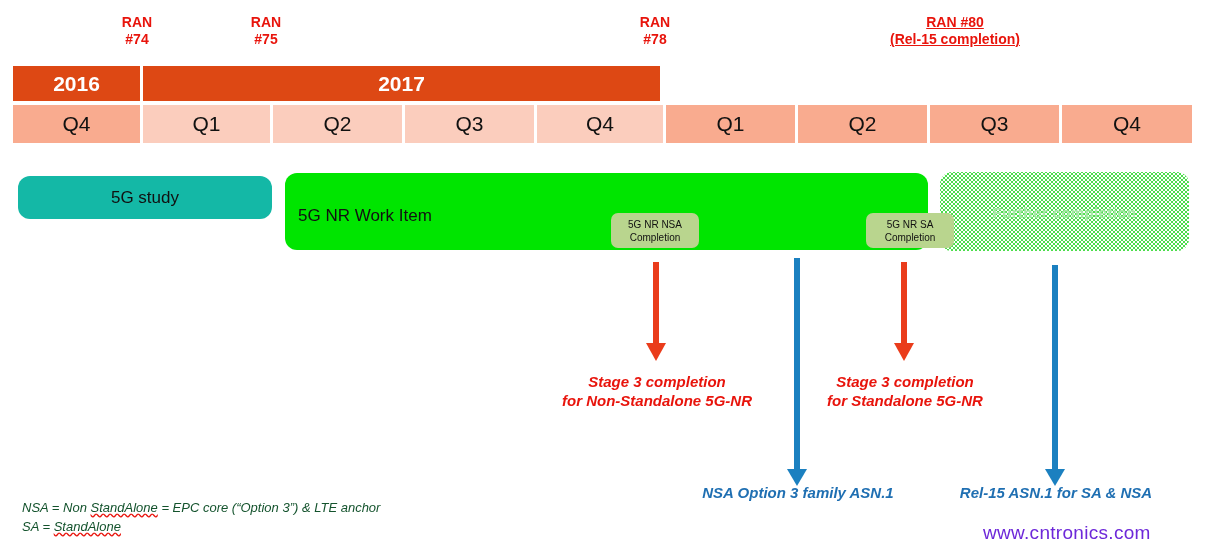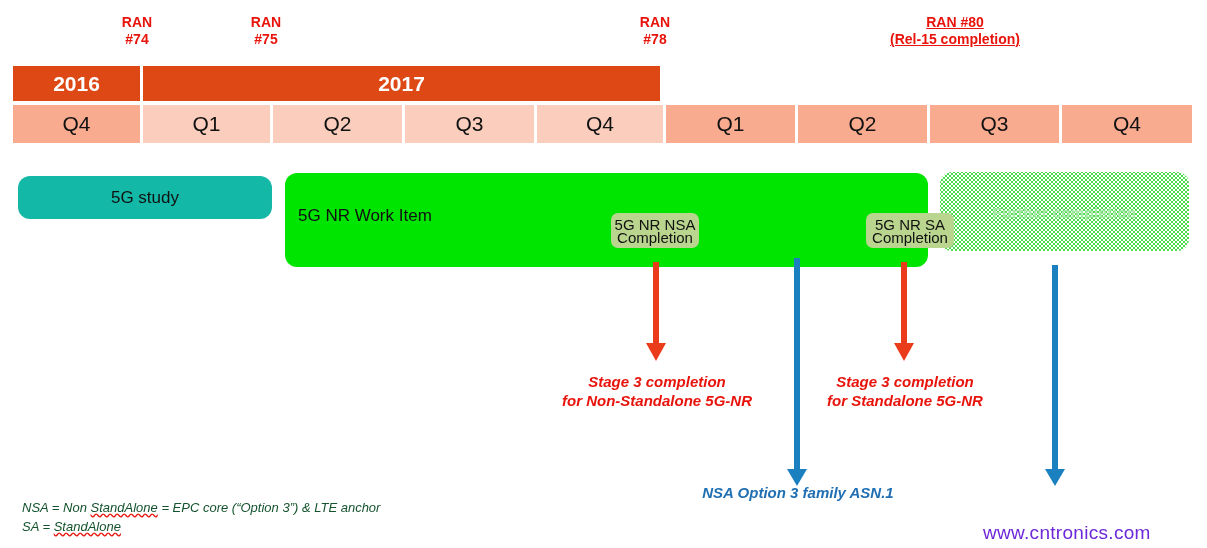--- a/index.html
+++ b/index.html
@@ -34,21 +34,21 @@
   .q-light{background:#fbcdbd;}
 
   
   .bar{position:absolute;border-radius:12px;box-sizing:border-box;}
   .bar-study{
     left:18px;top:176px;width:254px;height:43px;background:#14b8a6;
     display:flex;align-items:center;justify-content:center;
     font-size:17px;color:#111111;
   }
   .bar-wi{
-    left:285px;top:173px;width:643px;height:94px;background:#00e500;
+    left:285px;top:173px;width:643px;height:77px;background:#00e500;
   }
   .bar-wi .wi-text{
     position:absolute;left:13px;top:33px;font-size:17px;color:#111111;
   }
   .bar-evo{
     left:940px;top:172px;width:249px;height:79px;
     background:#4cdd4c;
     background-image:
       radial-gradient(#ffffff 0.9px, transparent 1px),
       radial-gradient(#ffffff 0.9px, transparent 1px);
@@ -56,21 +56,21 @@
     background-position:0 0, 2px 2px;
   }
   .bar-evo .evo-text{
     position:absolute;left:0;right:0;top:32px;text-align:center;
     font-size:15px;color:#a7e9a7;font-weight:bold;letter-spacing:.4px;
   }
 
   
   .flag{
     position:absolute;background:#b9d58e;border-radius:7px;
-    font-size:15px;line-height:13px;color:#111111;text-align:center;
+    font-size:10px;line-height:13px;color:#111111;text-align:center;
     display:flex;flex-direction:column;align-items:center;
     justify-content:center;white-space:pre-line;
   }
   .flag-nsa{left:611px;top:213px;width:88px;height:35px;}
   .flag-sa{left:866px;top:213px;width:88px;height:35px;}
 
   
   .arrow{position:absolute;}
   .arrow .shaft{position:absolute;left:50%;transform:translateX(-50%);}
   .arrow .head{
@@ -174,20 +174,21 @@
   <div class="arrow arrow-blue" style="left:1045px;top:265px;width:20px;height:221px;">
     <span class="shaft"></span>
     <span class="head"></span>
   </div>
 
   <div class="cap cap-red" style="left:540px;top:372px;width:234px;">Stage 3 completion
 for Non-Standalone 5G-NR</div>
   <div class="cap cap-red" style="left:800px;top:372px;width:210px;">Stage 3 completion
 for Standalone 5G-NR</div>
   <div class="cap cap-blue" style="left:672px;top:483px;width:252px;">NSA Option 3  family ASN.1</div>
+  <div class="cap cap-blue" style="left:932px;top:483px;width:248px;">Rel-15 ASN.1 for SA &amp; NSA</div>
 
   <div class="footnote">
     <div>
       <span>NSA = Non </span><span class="sq">StandAlone</span><span> = EPC core (“Option 3”) &amp; LTE anchor</span>
     </div>
     <div>
       <span>SA = </span><span class="sq">StandAlone</span>
     </div>
   </div>
 

